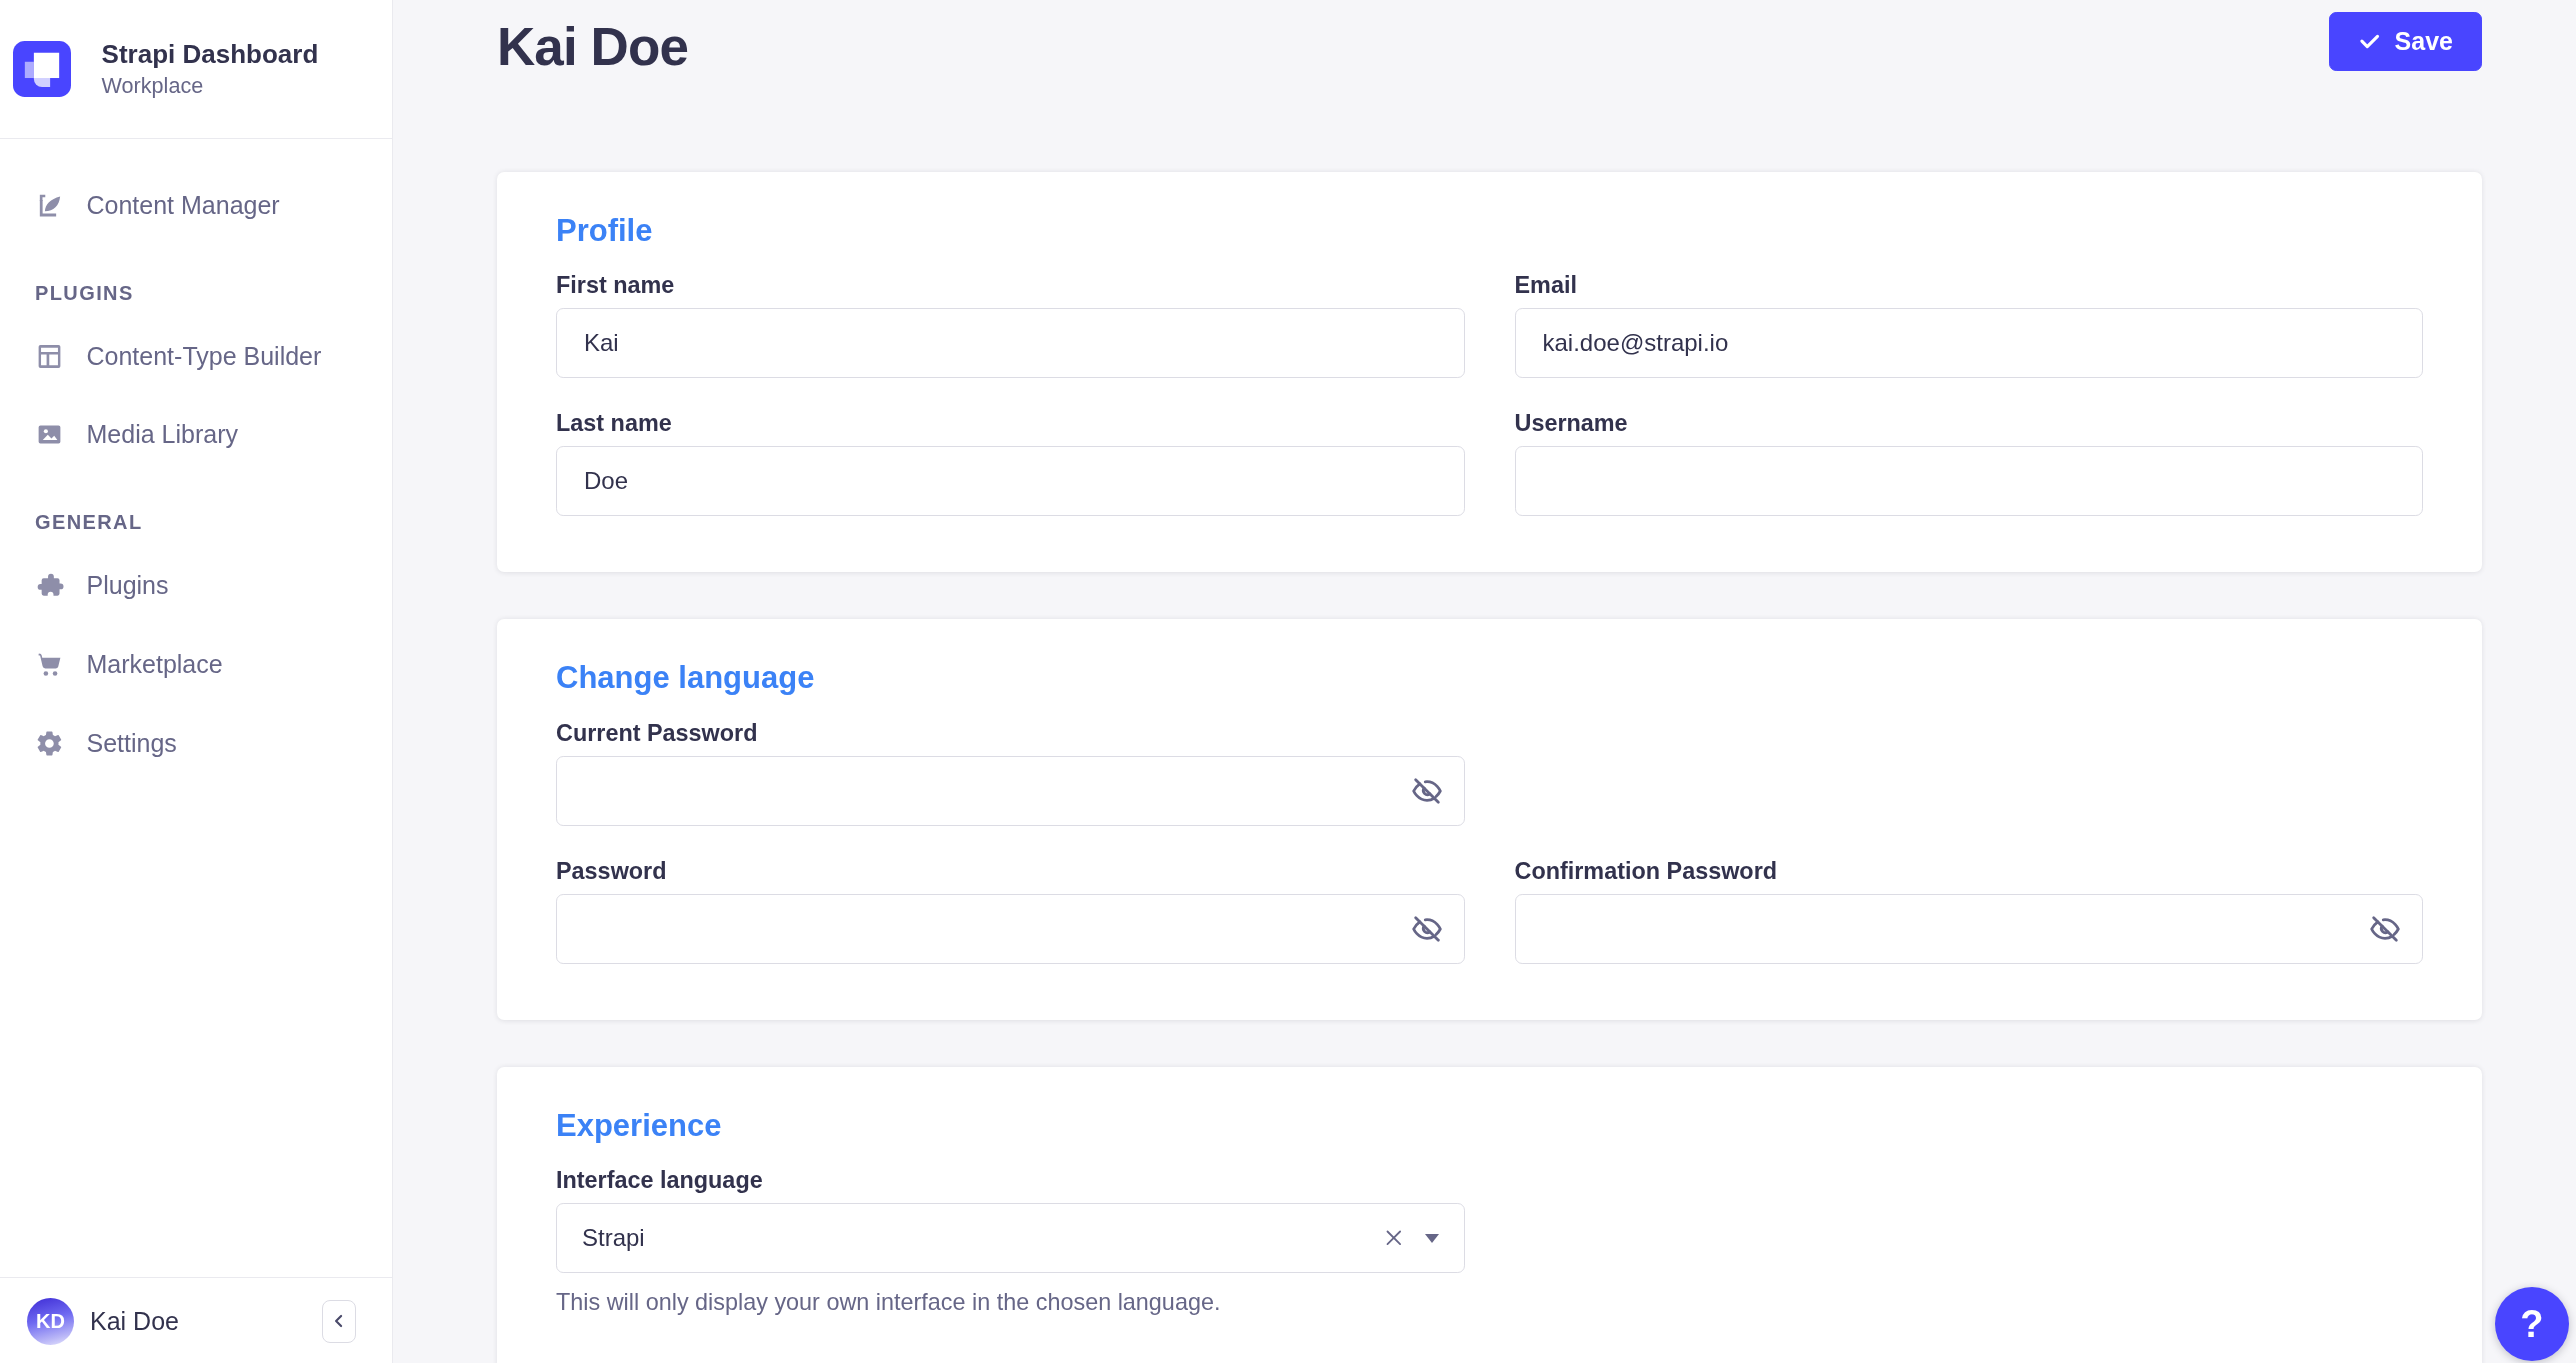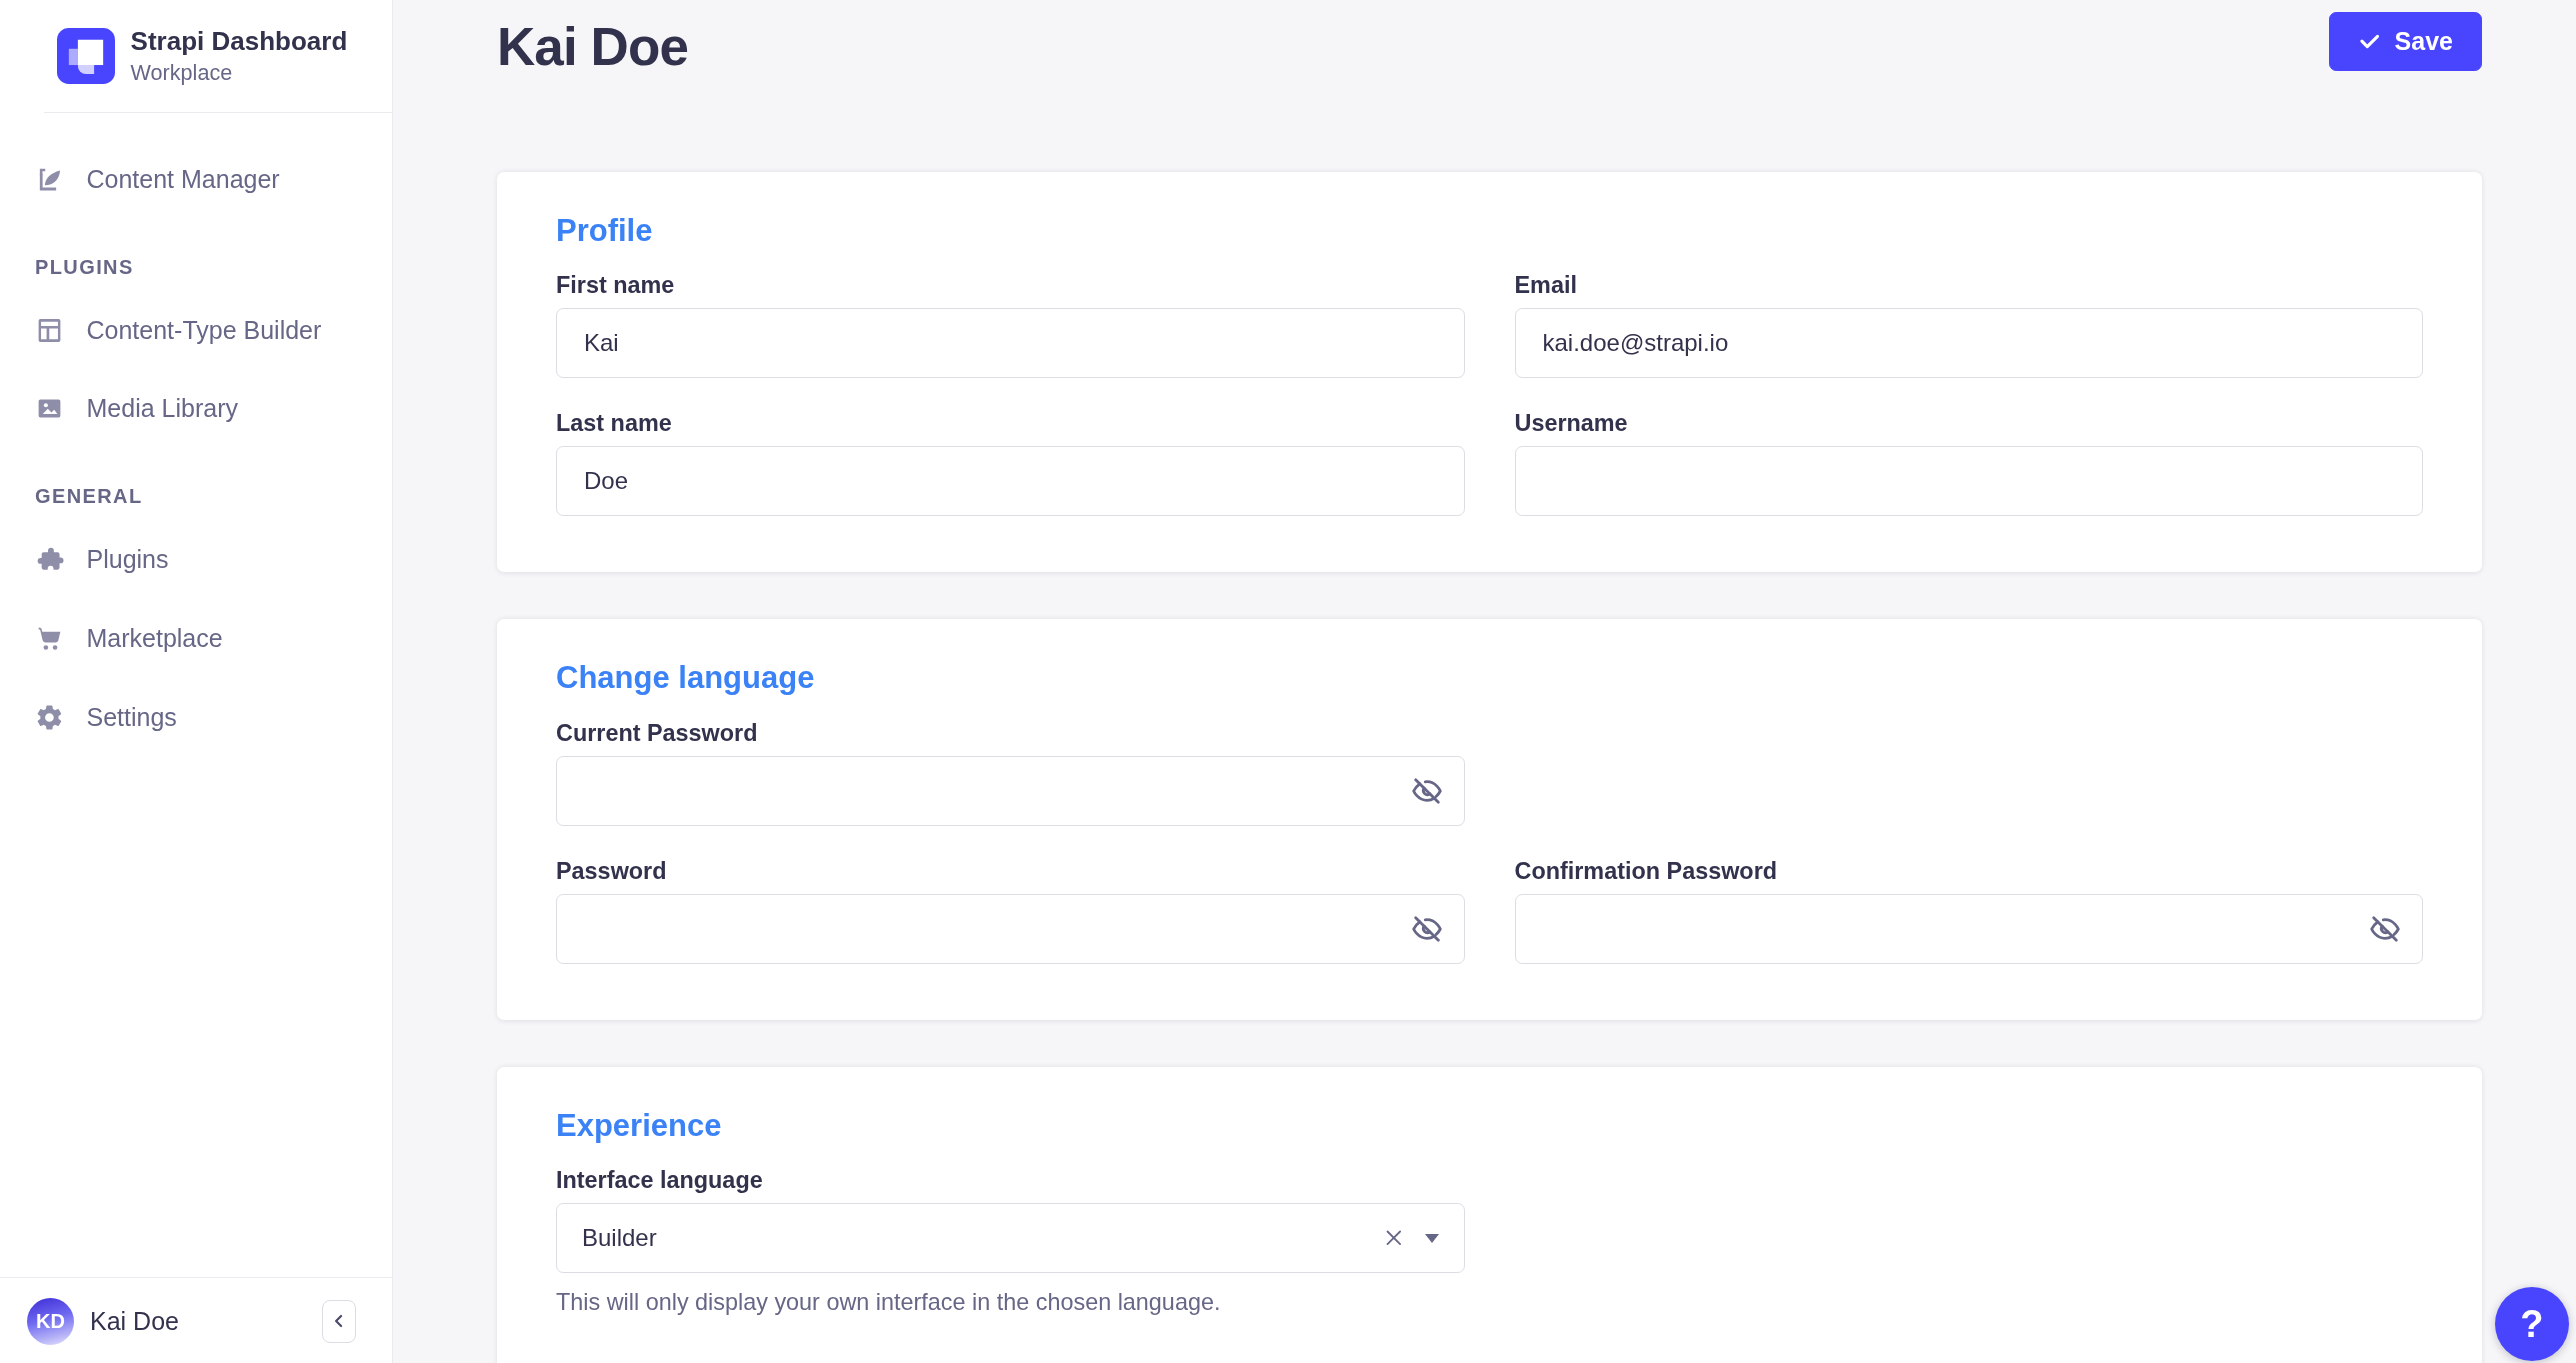--- a/index.html
+++ b/index.html
@@ -12,25 +12,24 @@
   }
 
   
   .sidebar {
     width:393px; min-width:393px; height:1364px;
     background:#ffffff;
     border-right:0.9px solid #eaeaef;
     display:flex; flex-direction:column;
   }
   .brand {
-    height:113px;
-    display:flex; align-items:center;
-    padding-left:12.6px; gap:16px;
+    height:139px;
+    display:flex; align-items:center;
+    padding-left:12.6px; gap:31px;
     border-bottom:0.9px solid #eaeaef;
-    margin-left:44px;
   }
   .brand-logo {
     width:58px; height:56px; border-radius:11.7px;
     background:#4945ff; position:relative; flex:none;
   }
   .brand-title { font-size:26px; font-weight:bold; color:#32324d; line-height:1.2; }
   .brand-subtitle { font-size:21.6px; color:#666687; margin-top:3.6px; }
 
   .nav { padding-top:21.6px; flex:1; }
   .nav-item {
@@ -341,21 +340,21 @@
         </div>
       </div>
     </section>
 
     <section class="card">
       <h2 class="card-title">Experience</h2>
       <div class="grid single-col" style="grid-template-columns:1fr;">
         <div class="field">
           <label>Interface language</label>
           <div class="select-box">
-            <span>Builder</span>
+            <span>Strapi</span>
             <span class="select-controls">
               <span style="display:flex;">
                 <svg width="21.6" height="21.6" viewBox="0 0 24 24" fill="none" stroke="#666687" stroke-width="2" stroke-linecap="round">
                   <line x1="5" y1="5" x2="19" y2="19"></line>
                     <line x1="19" y1="5" x2="5" y2="19"></line>
                 </svg>
               </span>
               <span class="caret-down"></span>
             </span>
           </div>

